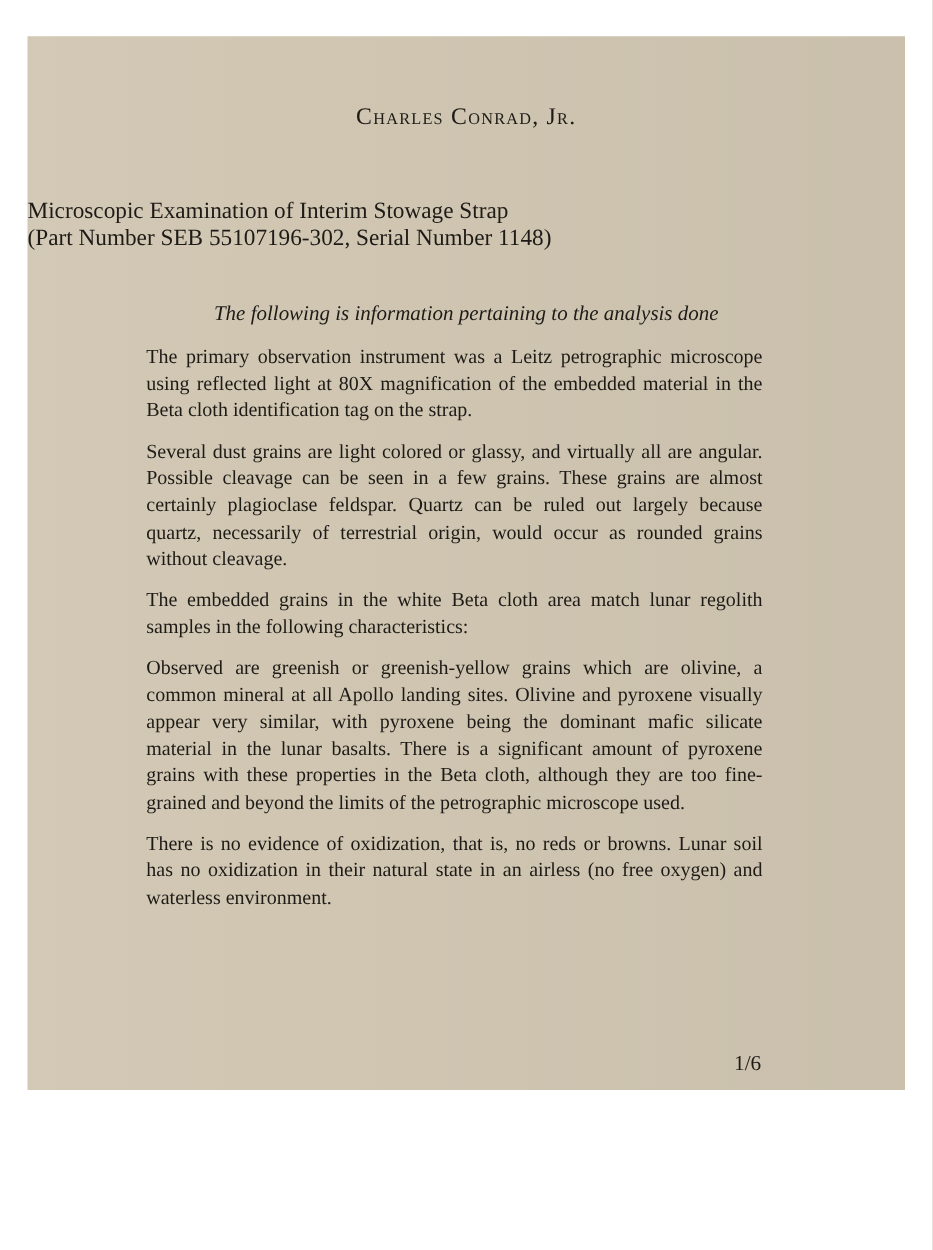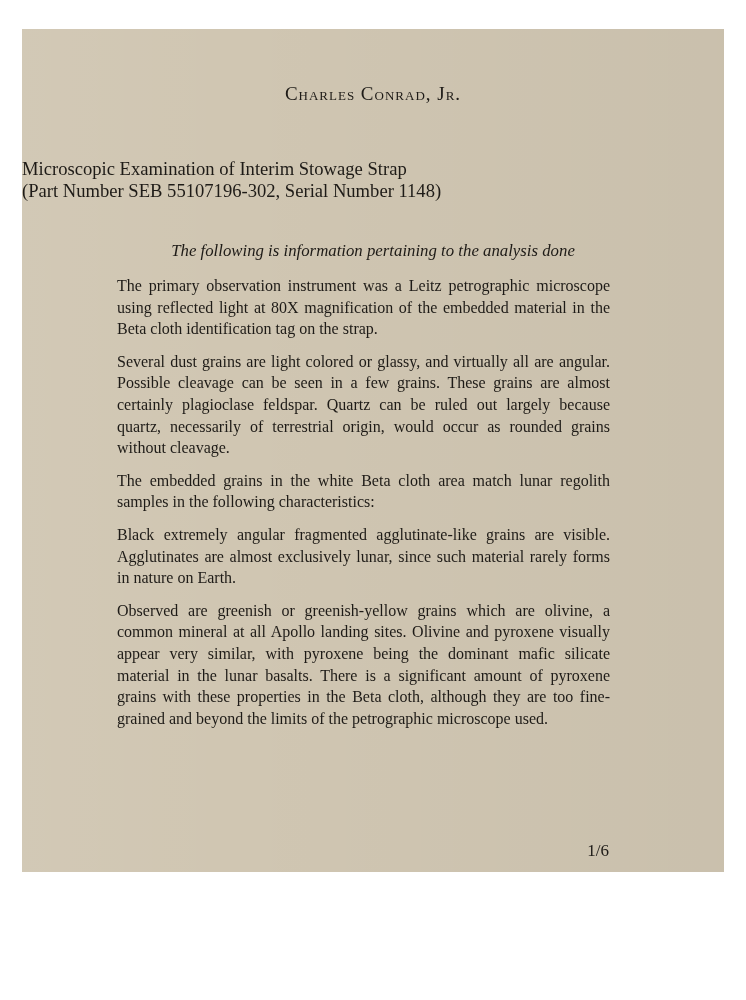--- a/index.html
+++ b/index.html
@@ -74,18 +74,18 @@
   </div>
 
   <div class="intro">
     <div>The following is information pertaining to the analysis done</div>
   </div>
 
   <div class="body-text">
     <p>The primary observation instrument was a Leitz petrographic microscope using reflected light at 80X magnification of the embedded material in the Beta cloth identification tag on the strap.</p>
     <p>Several dust grains are light colored or glassy, and virtually all are angular.  Possible cleavage can be seen in a few grains.  These grains are almost certainly plagioclase feldspar.  Quartz can be ruled out largely because quartz, necessarily of terrestrial origin, would occur as rounded grains without cleavage.</p>
     <p>The embedded grains in the white Beta cloth area match lunar regolith samples in the following characteristics:</p>
-    <p>Black extremely angular fragmented agglutinate-like grains are visible.  Agglutinates are almost exclusively lunar, since such material rarely forms in nature on Earth.</p>
     <p>Observed are greenish or greenish-yellow grains which are olivine, a common mineral at all Apollo landing sites.  Olivine and pyroxene visually appear very similar, with pyroxene being the dominant mafic silicate material in the lunar basalts.  There is a significant amount of pyroxene grains with these properties in the Beta cloth, although they are too fine-grained and beyond the limits of the petrographic microscope used.</p>
+    <p>There is no evidence of oxidization, that is, no reds or browns. Lunar soil has no oxidization in their natural state in an airless (no free oxygen) and waterless environment.</p>
   </div>
 
   <div class="page-num">1/6</div>
 </div>
 
 </body></html>

